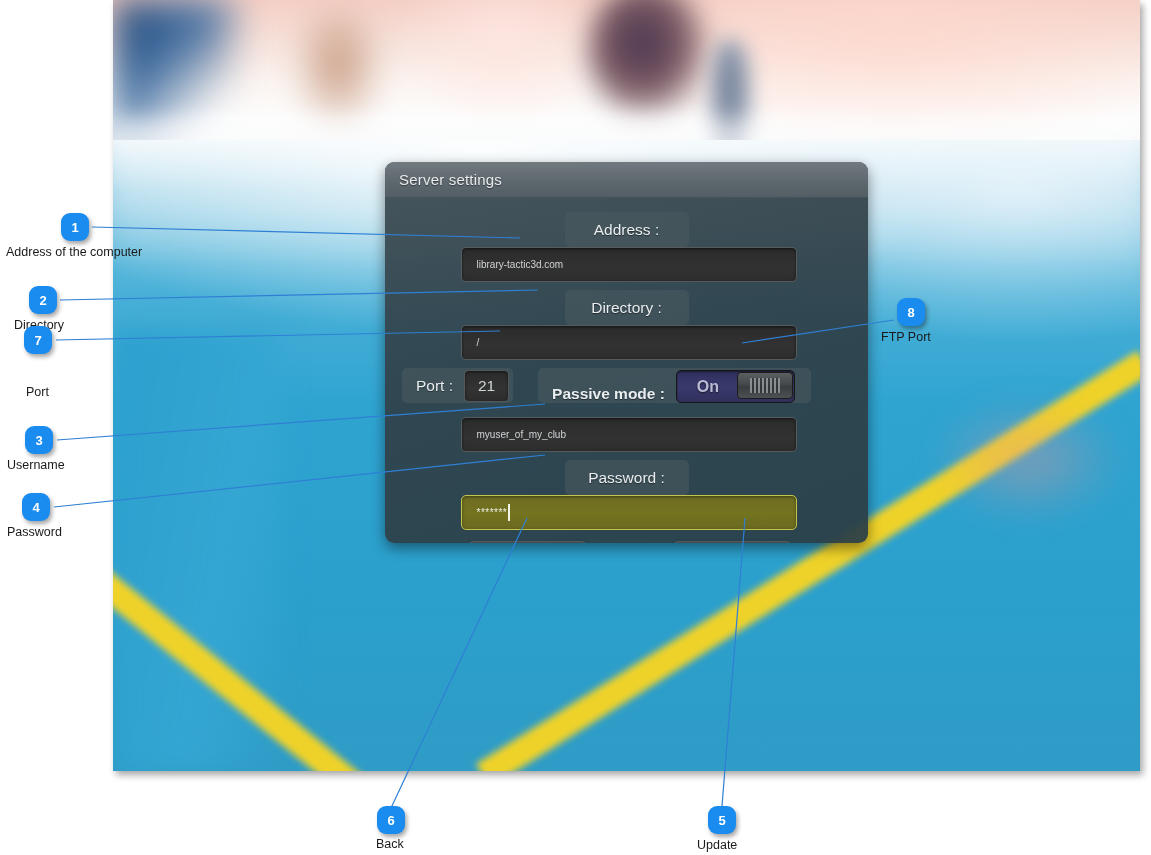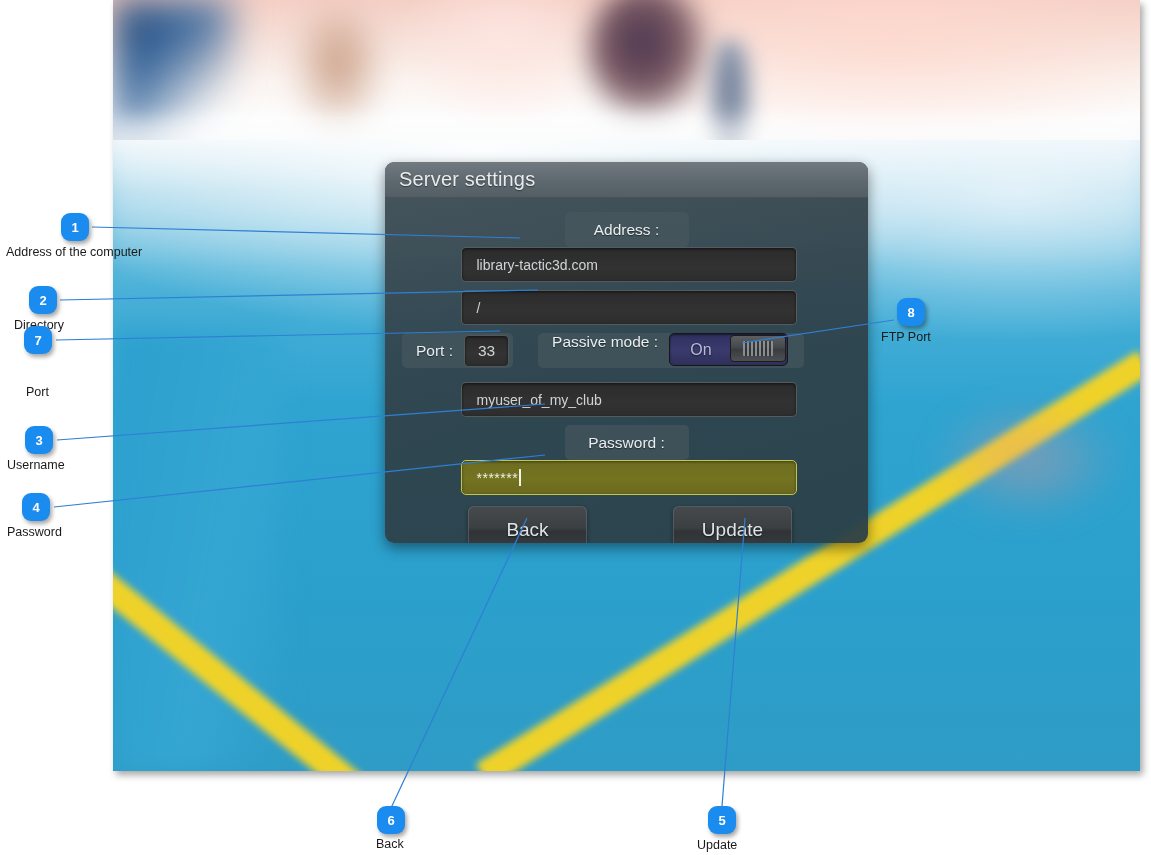--- a/index.html
+++ b/index.html
@@ -122,21 +122,21 @@
     border-radius: 9px 9px 0 0;
     background: linear-gradient(180deg, rgba(118,126,131,0.92) 0%, rgba(96,106,112,0.92) 55%, rgba(84,95,102,0.92) 100%);
     border-bottom: 1px solid rgba(30,40,46,0.5);
     display: flex;
     align-items: center;
     padding-left: 14px;
     box-sizing: border-box;
   }
   #dialog .title-text {
     color: #e8ecee;
-    font-size: 20px;
+    font-size: 15px;
     letter-spacing: 0.2px;
     text-shadow: 0 1px 1px rgba(0,0,0,0.45);
   }
   .dlg-body {
     padding: 14px 17px 0 17px;
     box-sizing: border-box;
   }
 
   .row {
     display: flex;
@@ -165,21 +165,21 @@
     border-radius: 5px;
     height: 35px;
     display: flex;
     align-items: center;
     padding-left: 15px;
     box-sizing: border-box;
     box-shadow: inset 0 1px 3px rgba(0,0,0,0.6);
   }
   .field span {
     color: #cfd4d6;
-    font-size: 14px;
+    font-size: 10px;
     white-space: nowrap;
   }
 
   
   #row-address .lbl-box { width: 124px; }
   #row-address .field { width: 336px; margin-left: 4px; }
   
   #row-directory .lbl-box { width: 124px; }
   #row-directory .field { width: 336px; margin-left: 4px; }
   
@@ -207,23 +207,24 @@
     box-shadow: inset 0 1px 3px rgba(0,0,0,0.6);
   }
   #port-field span { color: #cfd4d6; font-size: 15.5px; }
 
   #passive-group {
     background: rgba(72,88,95,0.62);
     border-radius: 5px;
     height: 35px;
     margin-left: 25px;
     display: flex;
-    align-items: flex-start;
+    align-items: flex-end;
     padding: 0 16px 0 14px;
     box-sizing: border-box;
+    font-weight: bold;
   }
   #passive-group .plabel {
     color: #e9eef0; font-size: 15.5px;
     text-shadow: 0 1px 1px rgba(0,0,0,0.5);
     margin-right: 11px;
   }
   #toggle {
     width: 117px; height: 31px;
     border-radius: 5px;
     border: 1px solid #171717;
@@ -365,30 +366,33 @@
     <div class="row" id="row-address">
       <div class="lbl-box">
         <span>Address :</span>
       </div>
       <div class="field">
         <span>library-tactic3d.com</span>
       </div>
     </div>
 
     <div class="row" id="row-directory">
+      <div class="lbl-box">
+        <span>Directory :</span>
+      </div>
       <div class="field">
         <span>/</span>
       </div>
     </div>
 
     <div id="row-port">
       <div id="port-group">
         <span class="plabel">Port :</span>
         <div id="port-field">
-          <span>33</span>
+          <span>21</span>
         </div>
       </div>
 
       <div id="passive-group">
         <span class="plabel">Passive mode :</span>
         <div id="toggle">
           <span class="on-txt">On</span>
           <div class="knob">
             <div class="grip"></div>
           </div>

